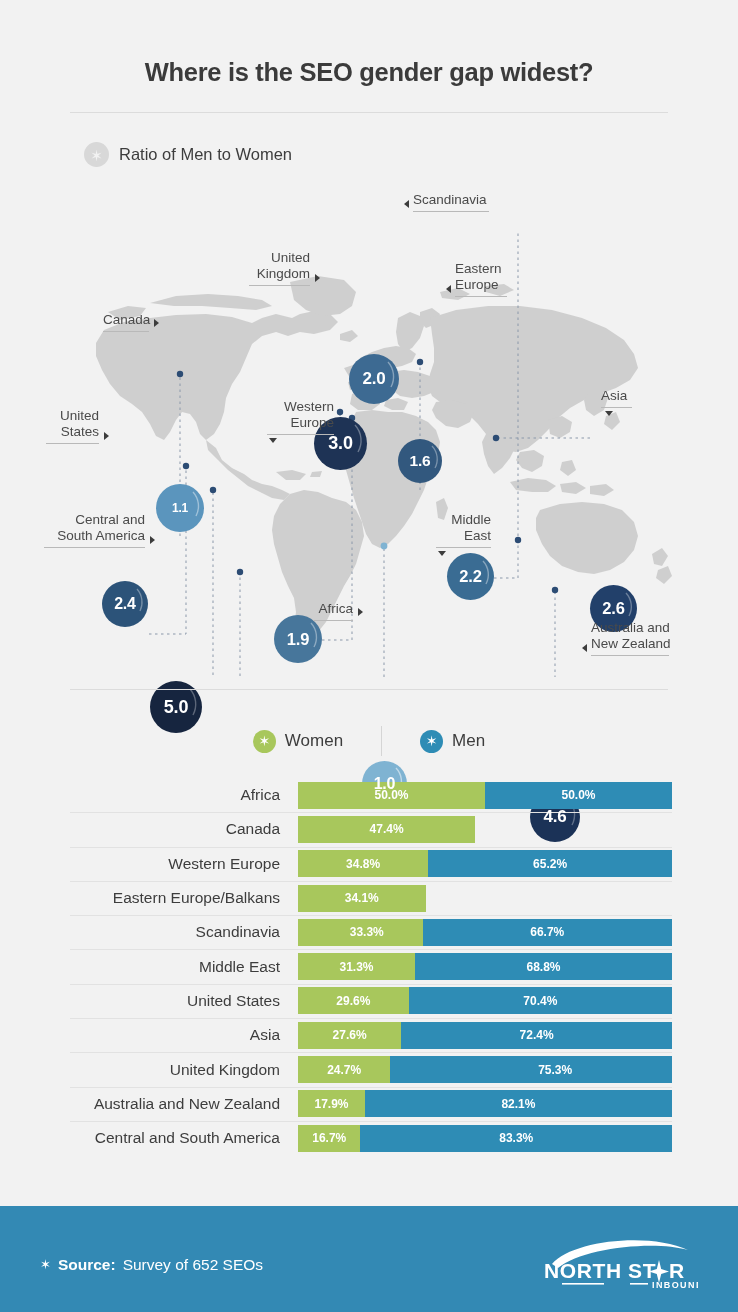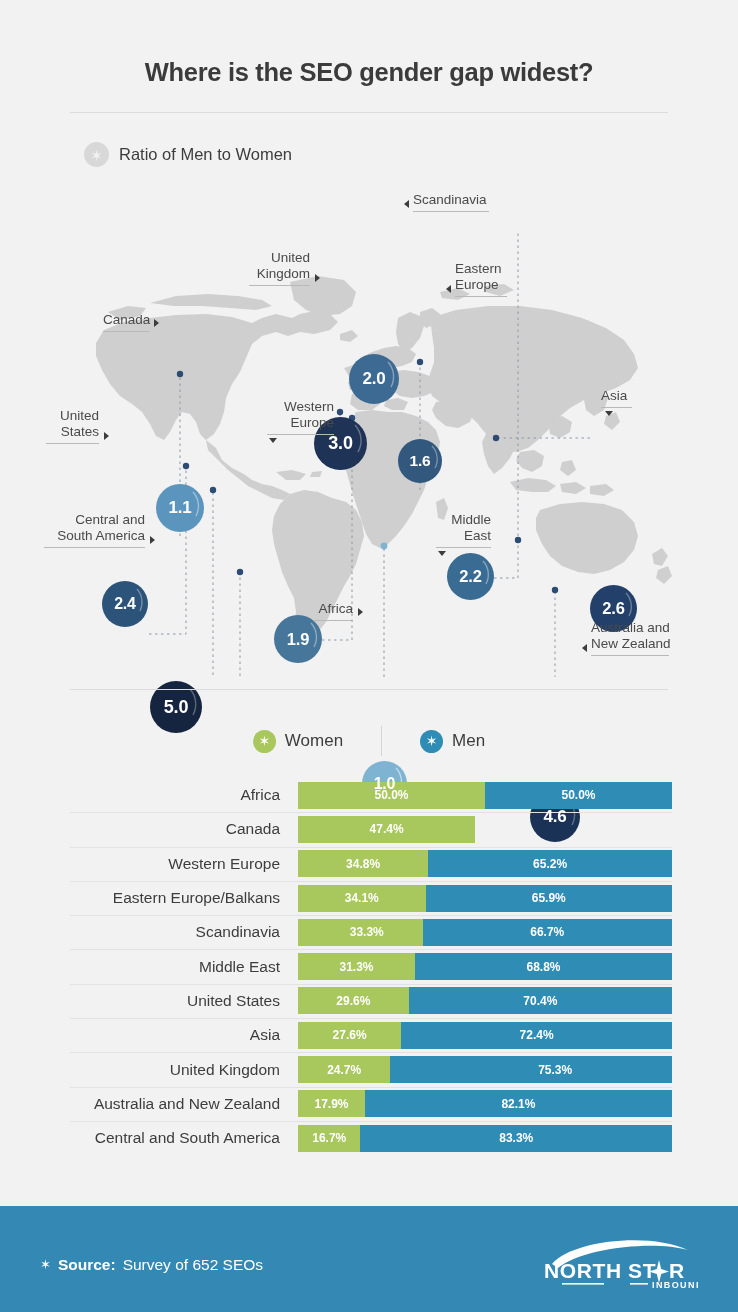--- a/index.html
+++ b/index.html
@@ -290,21 +290,21 @@
       <span class="val">3.0</span>
     </div>
 
     <div class="bubble" style="left:398px; top:267px; width:44px; height:44px; font-size:15.5px; background:#32587e;">
       <svg class="arc" viewBox="0 0 44 44">
           <path d="M34 7 A19 19 0 0 1 37 29" stroke="rgba(255,255,255,0.35)" stroke-width="1.3" fill="none"></path>
         </svg>
       <span class="val">1.6</span>
     </div>
 
-    <div class="bubble" style="left:156px; top:312px; width:48px; height:48px; font-size:17px; background:#5b95bd;">
+    <div class="bubble" style="left:156px; top:312px; width:48px; height:48px; font-size:12px; background:#5b95bd;">
       <svg class="arc" viewBox="0 0 48 48">
           <path d="M37 8 A21 21 0 0 1 40 32" stroke="rgba(255,255,255,0.42)" stroke-width="1.4" fill="none"></path>
         </svg>
       <span class="val">1.1</span>
     </div>
 
     <div class="bubble" style="left:590px; top:413px; width:47px; height:47px; font-size:16.5px; background:#22406a;">
       <svg class="arc" viewBox="0 0 47 47">
           <path d="M36 8 A20 20 0 0 1 39 31" stroke="rgba(255,255,255,0.33)" stroke-width="1.4" fill="none"></path>
         </svg>
@@ -473,21 +473,20 @@
         <div class="seg women" style="width:34.8%;">34.8%</div>
         <div class="seg men" style="width:65.2%;">65.2%</div>
       </div>
     </div>
 
     <div class="bar-row">
       <div class="rowline"></div>
       <div class="bar-label">Eastern Europe/Balkans</div>
       <div class="bar-track">
         <div class="seg women" style="width:34.1%;">34.1%</div>
-        <div class="seg men" style="width:65.9%;">65.9%</div>
       </div>
     </div>
 
     <div class="bar-row">
       <div class="rowline"></div>
       <div class="bar-label">Scandinavia</div>
       <div class="bar-track">
         <div class="seg women" style="width:33.3%;padding-left:13px;">33.3%</div>
         <div class="seg men" style="width:66.7%;">66.7%</div>
       </div>

